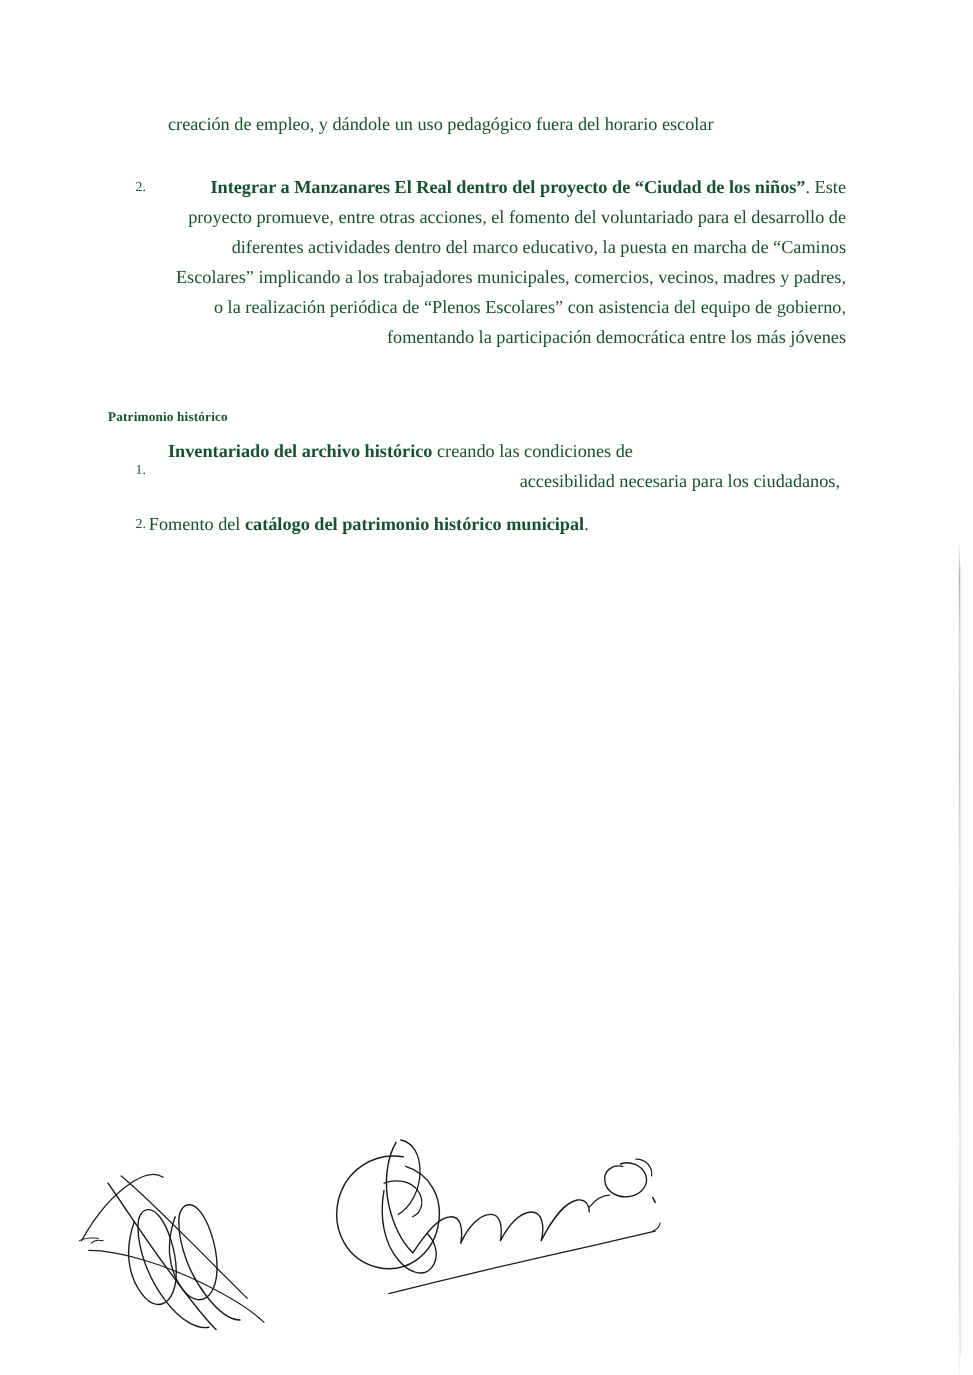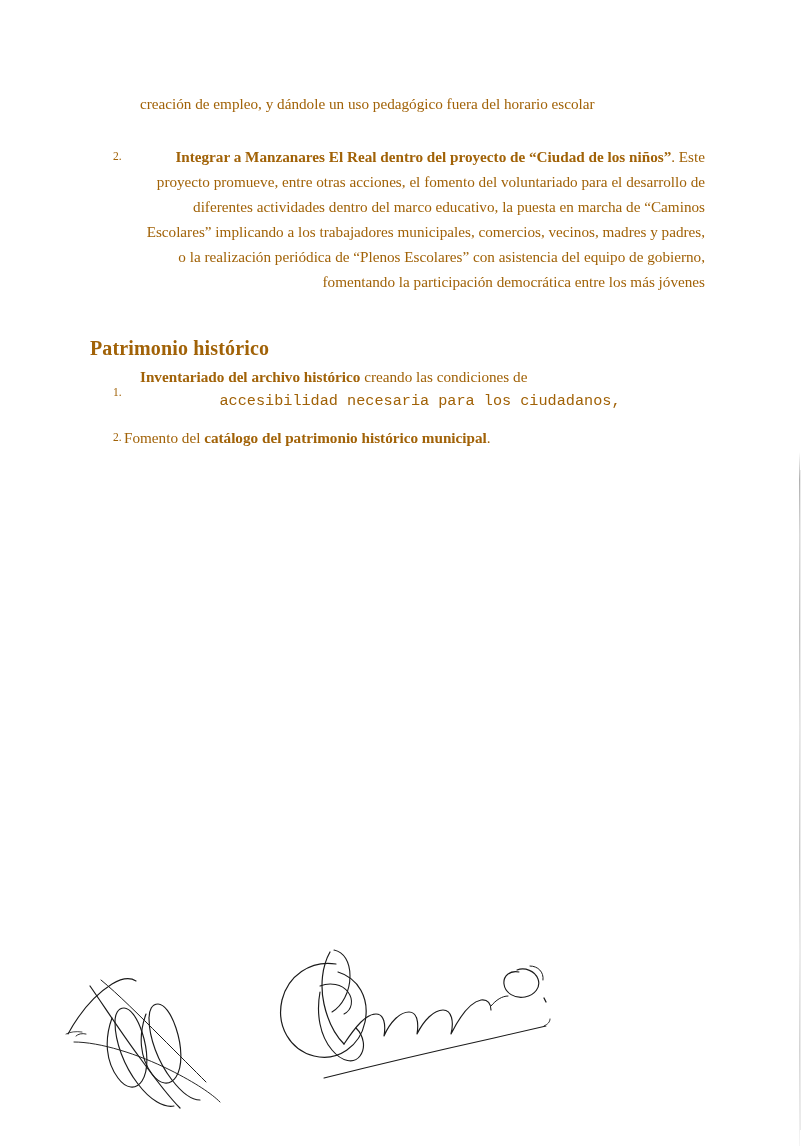--- a/index.html
+++ b/index.html
@@ -24,21 +24,21 @@
     position: absolute;
     left: 0;
     top: 0;
     width: 811px;
   }
 
   .para {
     position: absolute;
     font-size: 15.2px;
     line-height: 25px;
-    color: #a16207;
+    color: #14532d;
     -webkit-font-smoothing: antialiased;
   }
 
   
   .cont-block {
     left: 140px;
     top: 91px;
     width: 565px;
     text-align: left;
   }
@@ -53,21 +53,21 @@
   .li2-body {
     left: 140px;
     top: 144px;
     width: 565px;
     text-align: right;
   }
 
   .section-heading {
     left: 90px;
     top: 337px;
-    font-size: 20px;
+    font-size: 11px;
     line-height: 22px;
     font-weight: bold;
     letter-spacing: 0.15px;
   }
 
   
   .p1-marker {
     left: 113px;
     top: 385px;
     font-size: 11.5px;
@@ -75,22 +75,21 @@
   }
   .p1-body {
     left: 140px;
     top: 364px;
     width: 560px;
     text-align: justify;
     text-justify: inter-word;
   }
   .p1-body .lastline {
     display: block;
-    text-align: center;
-    font-family: Liberation Mono, monospace;
+    text-align: right;
   }
 
   .p2-marker {
     left: 113px;
     top: 430px;
     font-size: 11.5px;
     line-height: 14px;
   }
   .p2-body {
     left: 124px;

